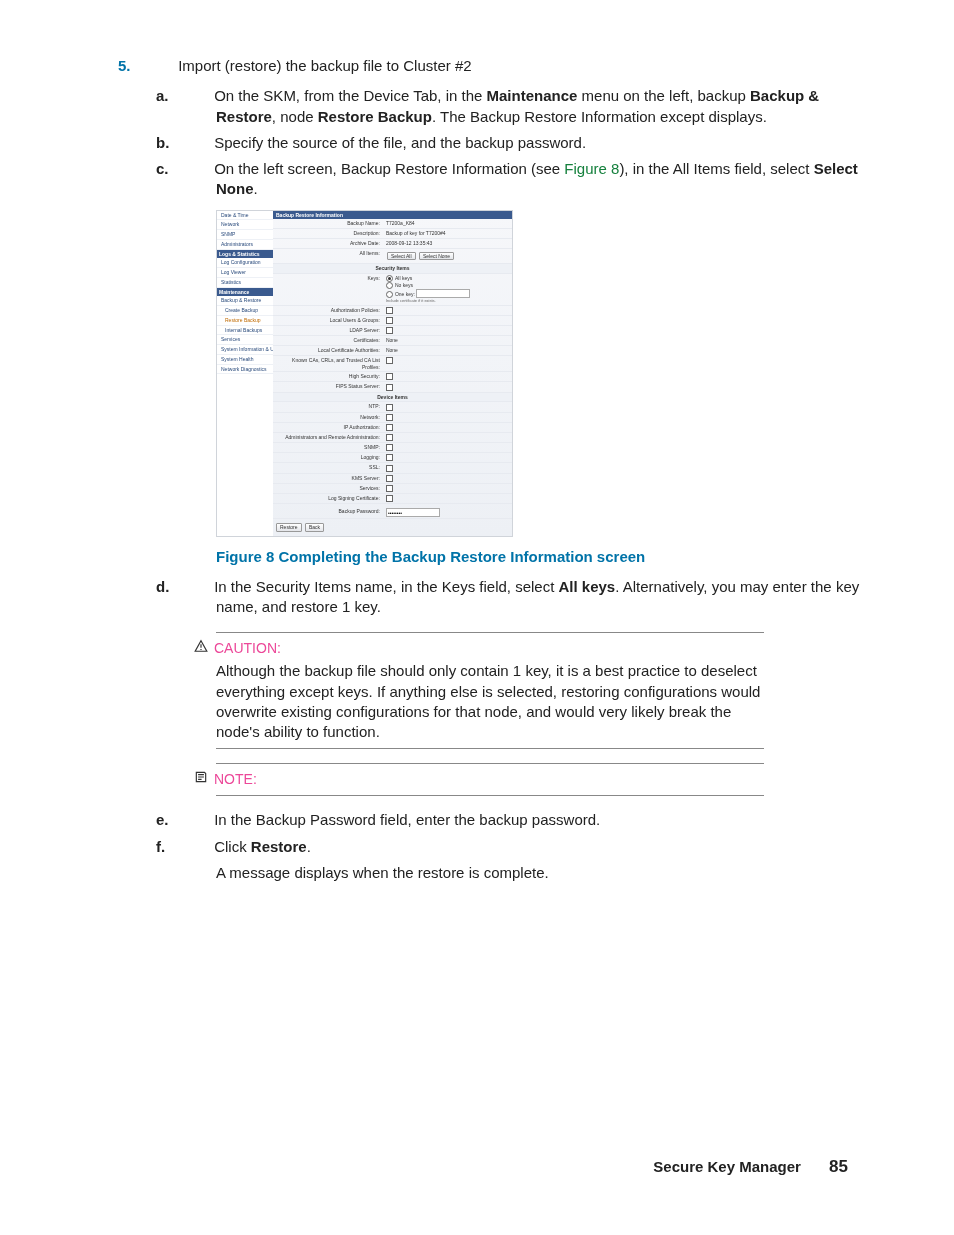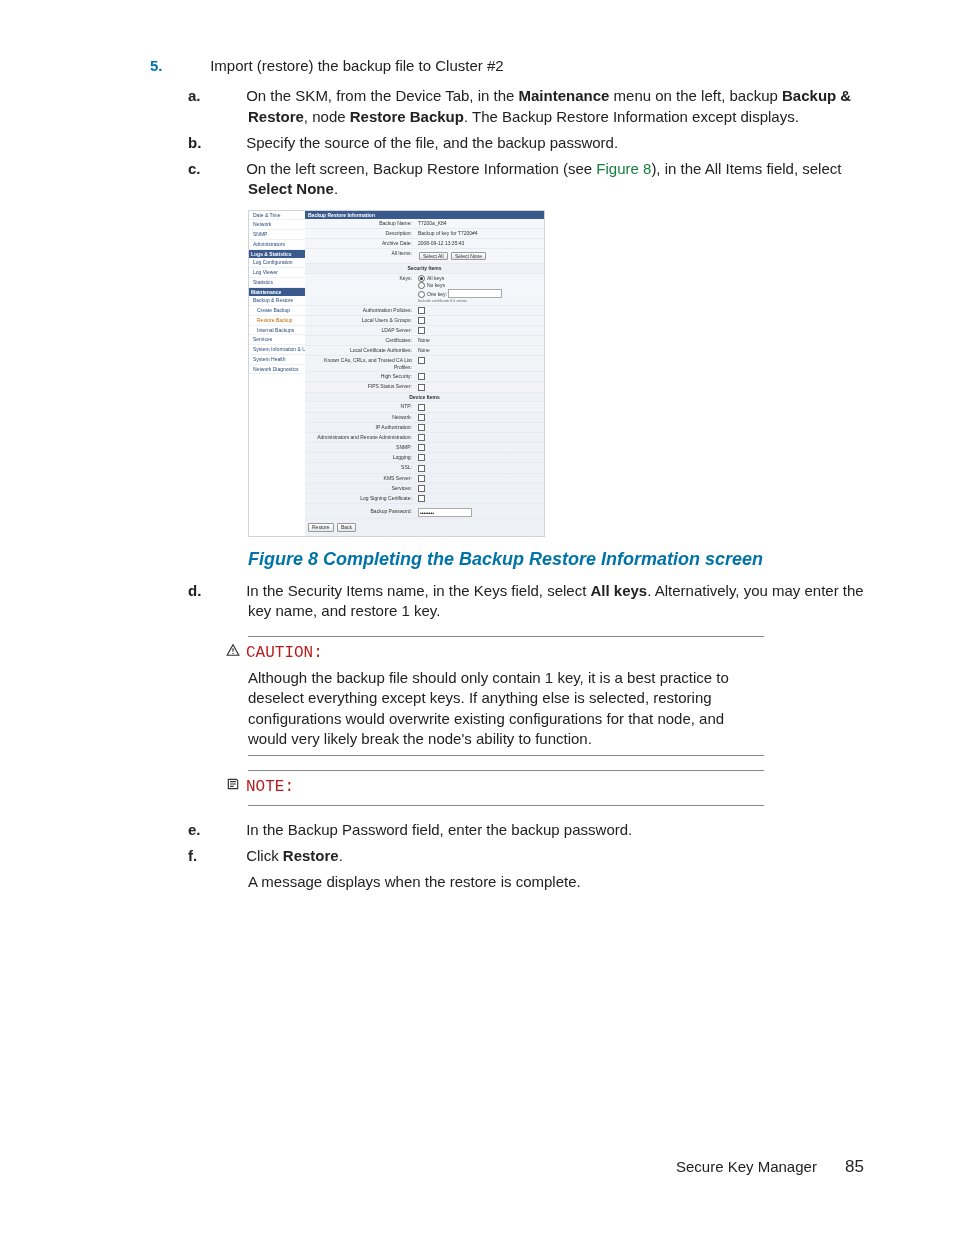--- a/index.html
+++ b/index.html
@@ -13,21 +13,20 @@
     height: 1235px;
     position: relative;
     background: #fff;
     line-height: 1.35;
   }
   .page {
     padding: 56px 90px 63px 90px;
     box-sizing: border-box;
     height: 100%;
     position: relative;
-    margin-left: 32px;
   }
   .step-num {
     color: #0073a8;
     font-weight: bold;
     display: inline-block;
     width: 24px;
   }
   .ol-top {
     margin: 0 0 8px 0;
     padding-left: 92px;
@@ -45,49 +44,48 @@
     font-weight: bold;
     display: inline-block;
     width: 24px;
   }
   .bold { font-weight: bold; }
   .figlink { color: #15803d; }
   .figcaption {
     color: #0073a8;
     font-weight: bold;
     margin: 10px 0 6px 126px;
-    font-size: 18px;
-    font-style: italic;
+    font-size: 15px;
   }
   .admon {
     margin: 14px 100px 14px 126px;
   }
   .admon hr {
     border: none;
     border-top: 1px solid #888;
     margin: 6px 0;
   }
   .admon-head {
-    color: #b91c1c;
-    font-size: 16px;
+    color: #ec4899;
+    font-size: 14px;
     margin: 4px 0 4px -24px;
-    font-family: Liberation Mono, monospace;
   }
   .admon-head .ic {
     display: inline-block;
     width: 18px;
     text-align: center;
     margin-right: 4px;
   }
   .admon-body { margin: 4px 0 6px 0; }
   .footer {
     position: absolute;
     bottom: 56px;
-    right: 90px;
+    right: 106px;
     font-size: 15px;
+    font-weight: bold;
   }
   .footer .pn { margin-left: 24px; font-size: 17px; }
   
   .shot {
     margin: 10px 0 0 126px;
     width: 295px;
     font-size: 5px;
     font-family: Arial, sans-serif;
     color: #333;
     background: linear-gradient(#f6f7fa,#edf0f5);

